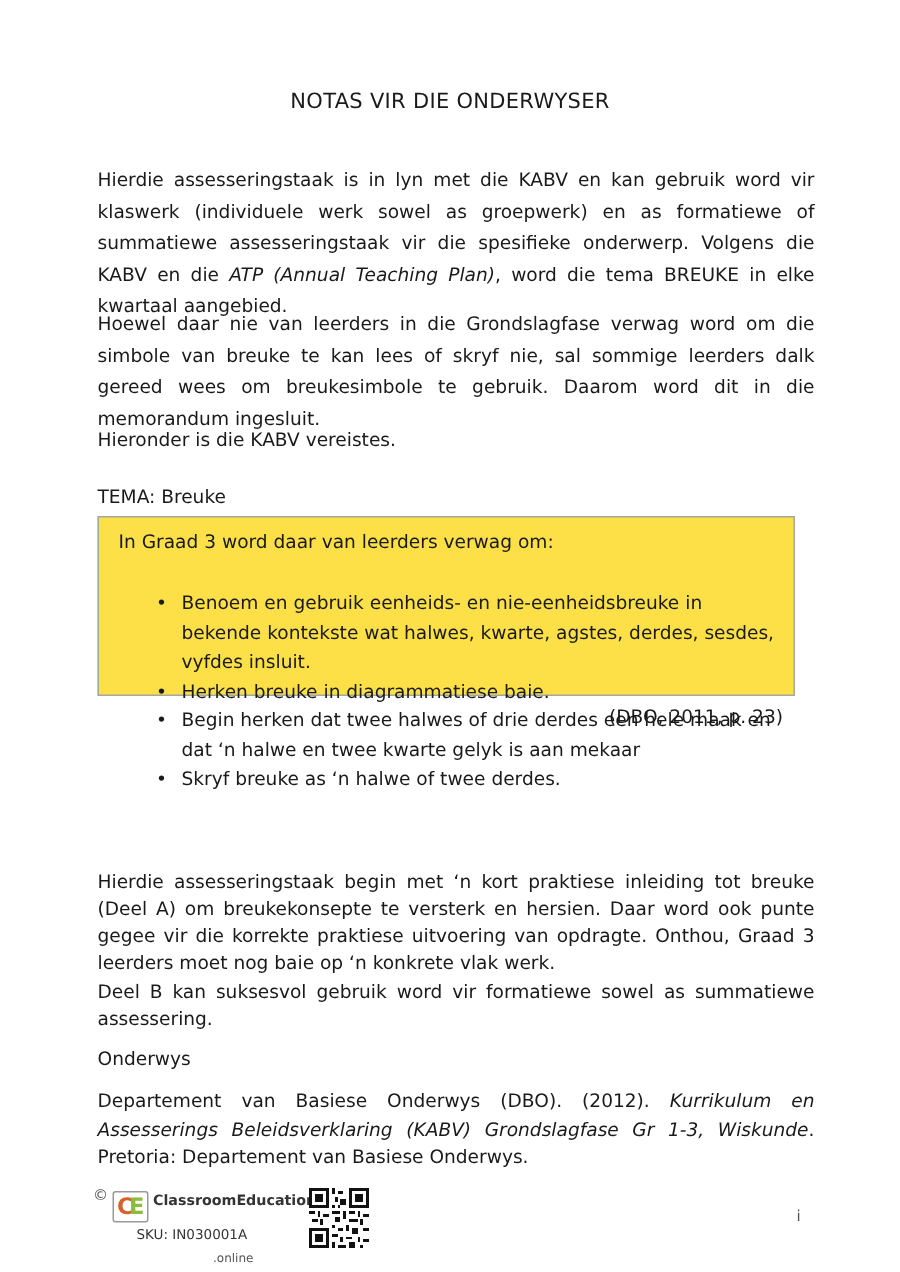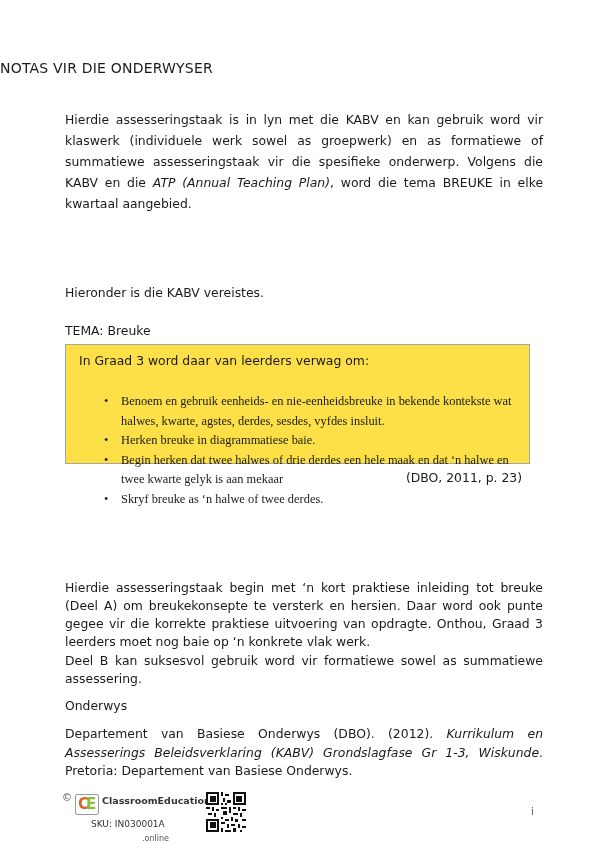--- a/index.html
+++ b/index.html
@@ -1,33 +1,33 @@
 <!DOCTYPE html>
 <html><head>
   <meta charset="utf-8">
   <style>
     html, body { margin: 0; padding: 0; background: #ffffff; }
     body { width: 600px; height: 848px; position: relative; overflow: hidden;
       font-family: "DejaVu Sans", sans-serif; color: #1a1a1a; }
     .page { position: absolute; left: 0; top: 0; width: 600px; height: 848px; }
-    .title { position: absolute; top: 60px; left: 0; width: 600px; text-align: left;
+    .title { position: absolute; top: 60px; left: 0; width: 600px; text-align: center;
       font-size: 14px; letter-spacing: 0.2px; }
     .para { position: absolute; left: 53px; width: 478px; font-size: 12.4px; line-height: 21px;
       text-align: justify; margin: 12px; }
     .para i { font-style: italic; }
     .p1 { top: 97px; }
     .p2 { top: 193px; }
     .p3 { top: 270px; }
     .p4 { top: 308px; }
     .box { position: absolute; left: 65px; top: 344px; width: 463px; height: 118px;
       background: #fde047; border: 1px solid #a3a89c; padding: 0; }
     .box-intro { position: absolute; left: 13px; top: 5px; font-size: 12.4px; line-height: 21px; }
     .box ul { position: absolute; left: 0; top: 47px; margin: 0; padding: 0 0 0 55px; width: 398px;
       font-size: 12.4px; line-height: 19.5px; list-style: none; }
-    .box li { position: relative; font-family: Liberation Serif, serif; }
+    .box li { position: relative; }
     .box li::before { content: "•"; position: absolute; left: -17px; top: 0; }
     .box-cite { position: absolute; right: 7px; top: 125px; font-size: 12.4px; }
     .p5 { top: 567px; line-height: 18px; }
     .p6 { top: 640px; line-height: 18px; }
     .p7 { top: 683px; }
     .p8 { top: 713px; line-height: 18.5px; }
     .footer { position: absolute; left: 62px; top: 792px; }
     .copyright { position: absolute; left: 0; top: 0; font-size: 10px; color: #555; }
     .logo-box { position: absolute; left: 13px; top: 2px; width: 22px; height: 19px;
       border: 1px solid #999; border-radius: 2px; background: #fff; }
@@ -40,20 +40,21 @@
     .page-num { position: absolute; left: 531px; top: 806px; font-size: 10px; color: #555; }
   </style>
 </head>
 <body>
 
 <div class="page">
   <div class="title">NOTAS VIR DIE ONDERWYSER</div>
 
   <p class="para p1"><span>Hierdie assesseringstaak is in lyn met die KABV en kan gebruik word vir klaswerk (individuele werk sowel as groepwerk) en as formatiewe of summatiewe assesseringstaak vir die spesifieke onderwerp. Volgens die KABV en die </span><i>ATP (Annual Teaching Plan)</i><span>, word die tema BREUKE in elke kwartaal aangebied.</span></p>
 
+  <p class="para p2">Hoewel daar nie van leerders in die Grondslagfase verwag word om die simbole van breuke te kan lees of skryf nie, sal sommige leerders dalk gereed wees om breukesimbole te gebruik. Daarom word dit in die memorandum ingesluit.</p>
   <p class="para p3">Hieronder is die KABV vereistes.</p>
   <p class="para p4">TEMA: Breuke</p>
 
   <div class="box">
     <div class="box-intro">In Graad 3 word daar van leerders verwag om:</div>
     <ul>
       <li>Benoem en gebruik eenheids- en nie-eenheidsbreuke in bekende kontekste wat halwes, kwarte, agstes, derdes, sesdes, vyfdes insluit.</li>
       <li>Herken breuke in diagrammatiese baie.</li>
       <li>Begin herken dat twee halwes of drie derdes een hele maak en dat ‘n halwe en twee kwarte gelyk is aan mekaar</li>
       <li>Skryf breuke as ‘n halwe of twee derdes.</li>

